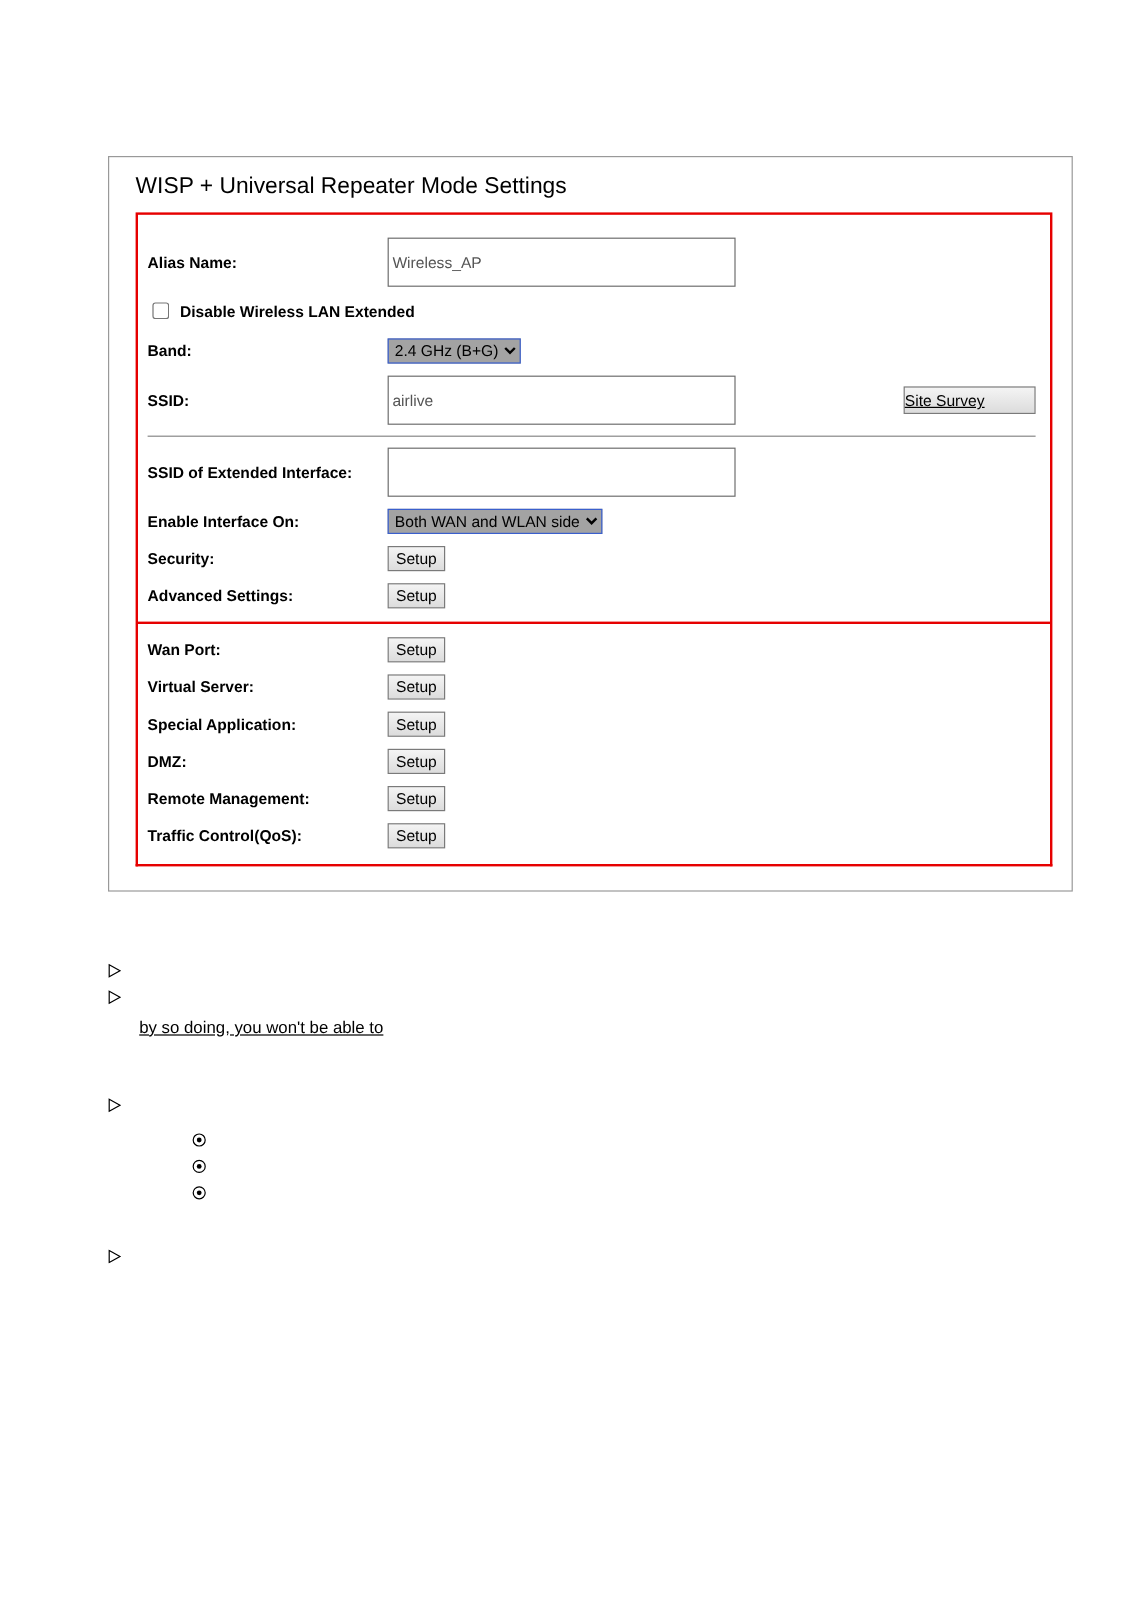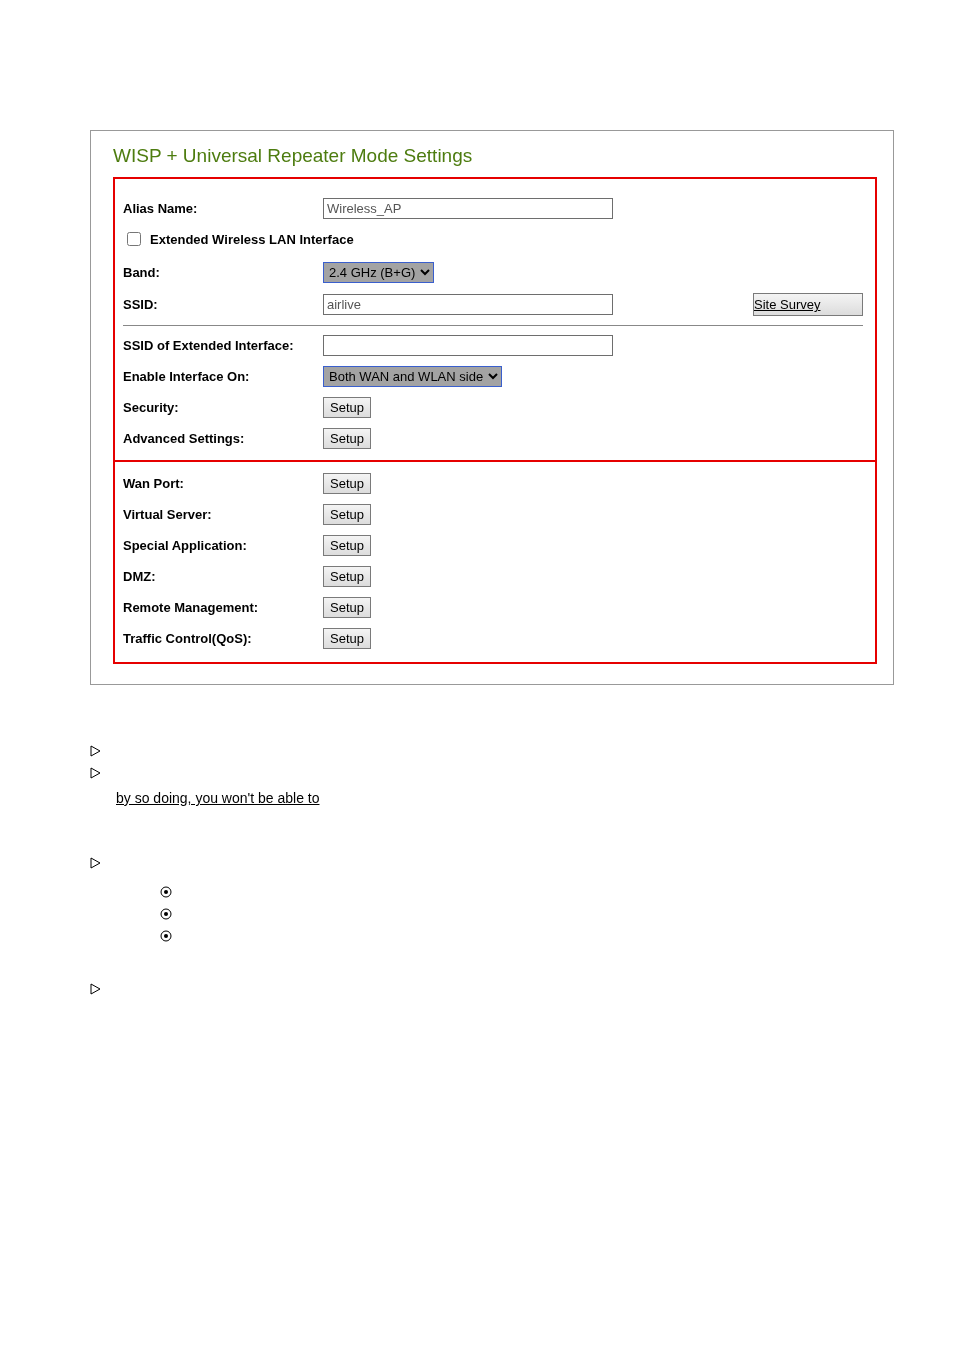--- a/index.html
+++ b/index.html
@@ -19,21 +19,21 @@
     margin: 130px 60px 0 90px;
     border: 1px solid #999;
     background: #fff;
     padding: 14px 16px 20px 22px;
     box-sizing: border-box;
   }
   .panel-title {
     font-family: Arial, Helvetica, sans-serif;
     font-size: 19px;
     font-weight: normal;
-    color: #4d7c0f;
+    color: #000000;
     margin: 0 0 10px 0;
   }
   .redbox1 {
     border: 2px solid #e60000;
     padding: 14px 12px 6px 8px;
     margin-bottom: 0;
   }
   .redbox2 {
     border: 2px solid #e60000;
     border-top: none;
@@ -51,21 +51,21 @@
   }
   .ctrl {
     flex: 0 0 auto;
   }
   .spacer {
     flex: 1;
   }
   input[type="text"].txt {
     border: 1px solid #6e6e6e;
     font-size: 13px;
-    padding: 2px 3px;
+    padding: 12px 3px;
     background: #fff;
     color: #555;
     box-sizing: border-box;
   }
   .txt-wide { width: 290px; }
   .sel {
     border: 1px solid #3a5fcd;
     font-size: 13px;
     padding: 1px 1px;
     background: #a3a3a3;
@@ -157,21 +157,21 @@
 
       <div class="row">
         <div class="lbl">Alias Name:</div>
         <div class="ctrl">
           <input type="text" class="txt txt-wide" value="Wireless_AP" style="">
         </div>
       </div>
 
       <div class="chkline">
         <input type="checkbox" style="">
-        <span>Extended Wireless LAN Interface</span>
+        <span>Disable Wireless LAN Extended</span>
       </div>
 
       <div class="row">
         <div class="lbl">Band:</div>
         <div class="ctrl">
           <select class="sel">
             <option>2.4 GHz (B+G)</option>
           </select>
         </div>
       </div>

